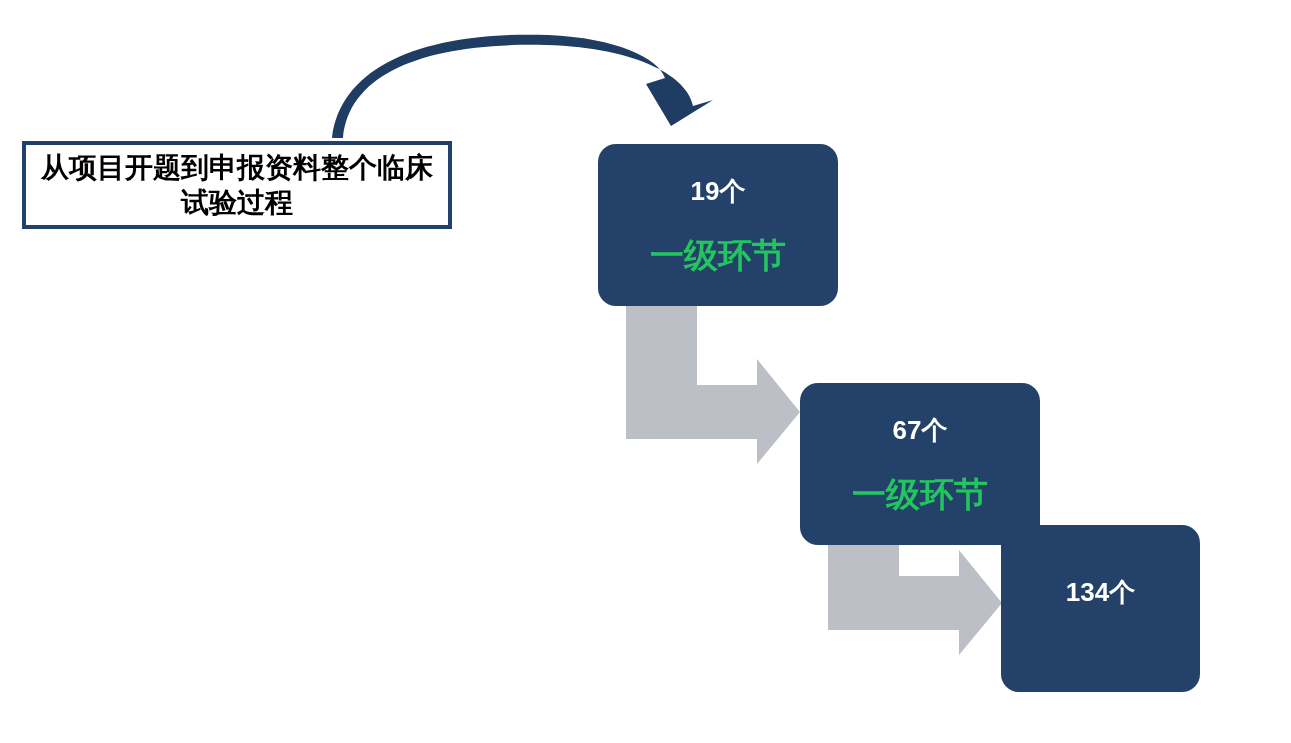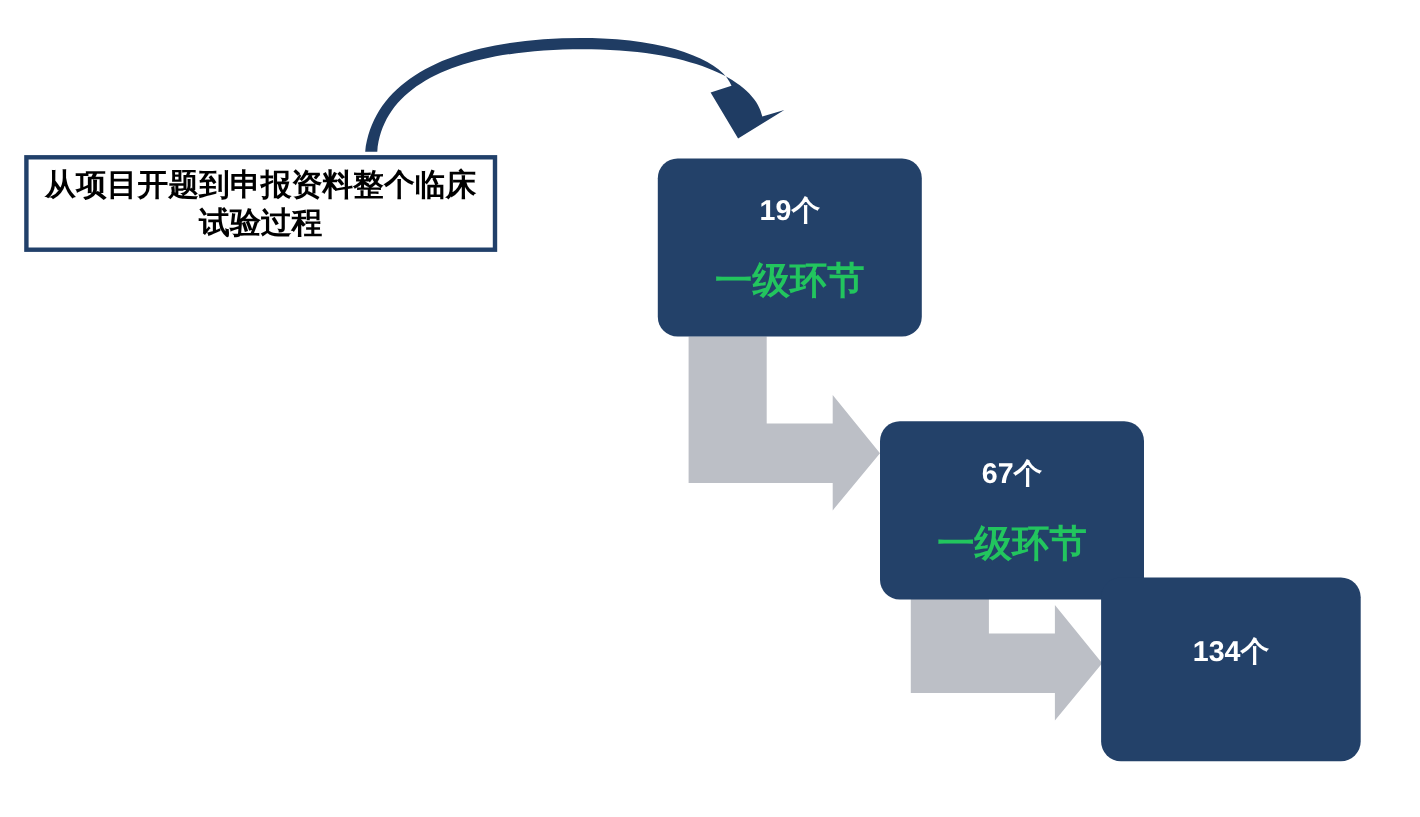--- a/index.html
+++ b/index.html
@@ -63,21 +63,21 @@
   }
   .level-box .label {
     font-size: 34px;
     font-weight: bold;
     line-height: 1;
     color: #22c55e;
   }
 
   #box-level1 { left: 598px; top: 144px;  width: 240px; height: 162px; }
   #box-level2 { left: 800px; top: 335px;  width: 240px; height: 162px; margin-top: 48px; }
-  #box-level3 { left: 1001px; top: 525px; width: 236px; height: 167px; }
+  #box-level3 { left: 1001px; top: 525px; width: 199px; height: 167px; }
 
   
   #connectors {
     position: absolute;
     left: 0;
     top: 0;
     width: 1291px;
     height: 743px;
     pointer-events: none;
   }

